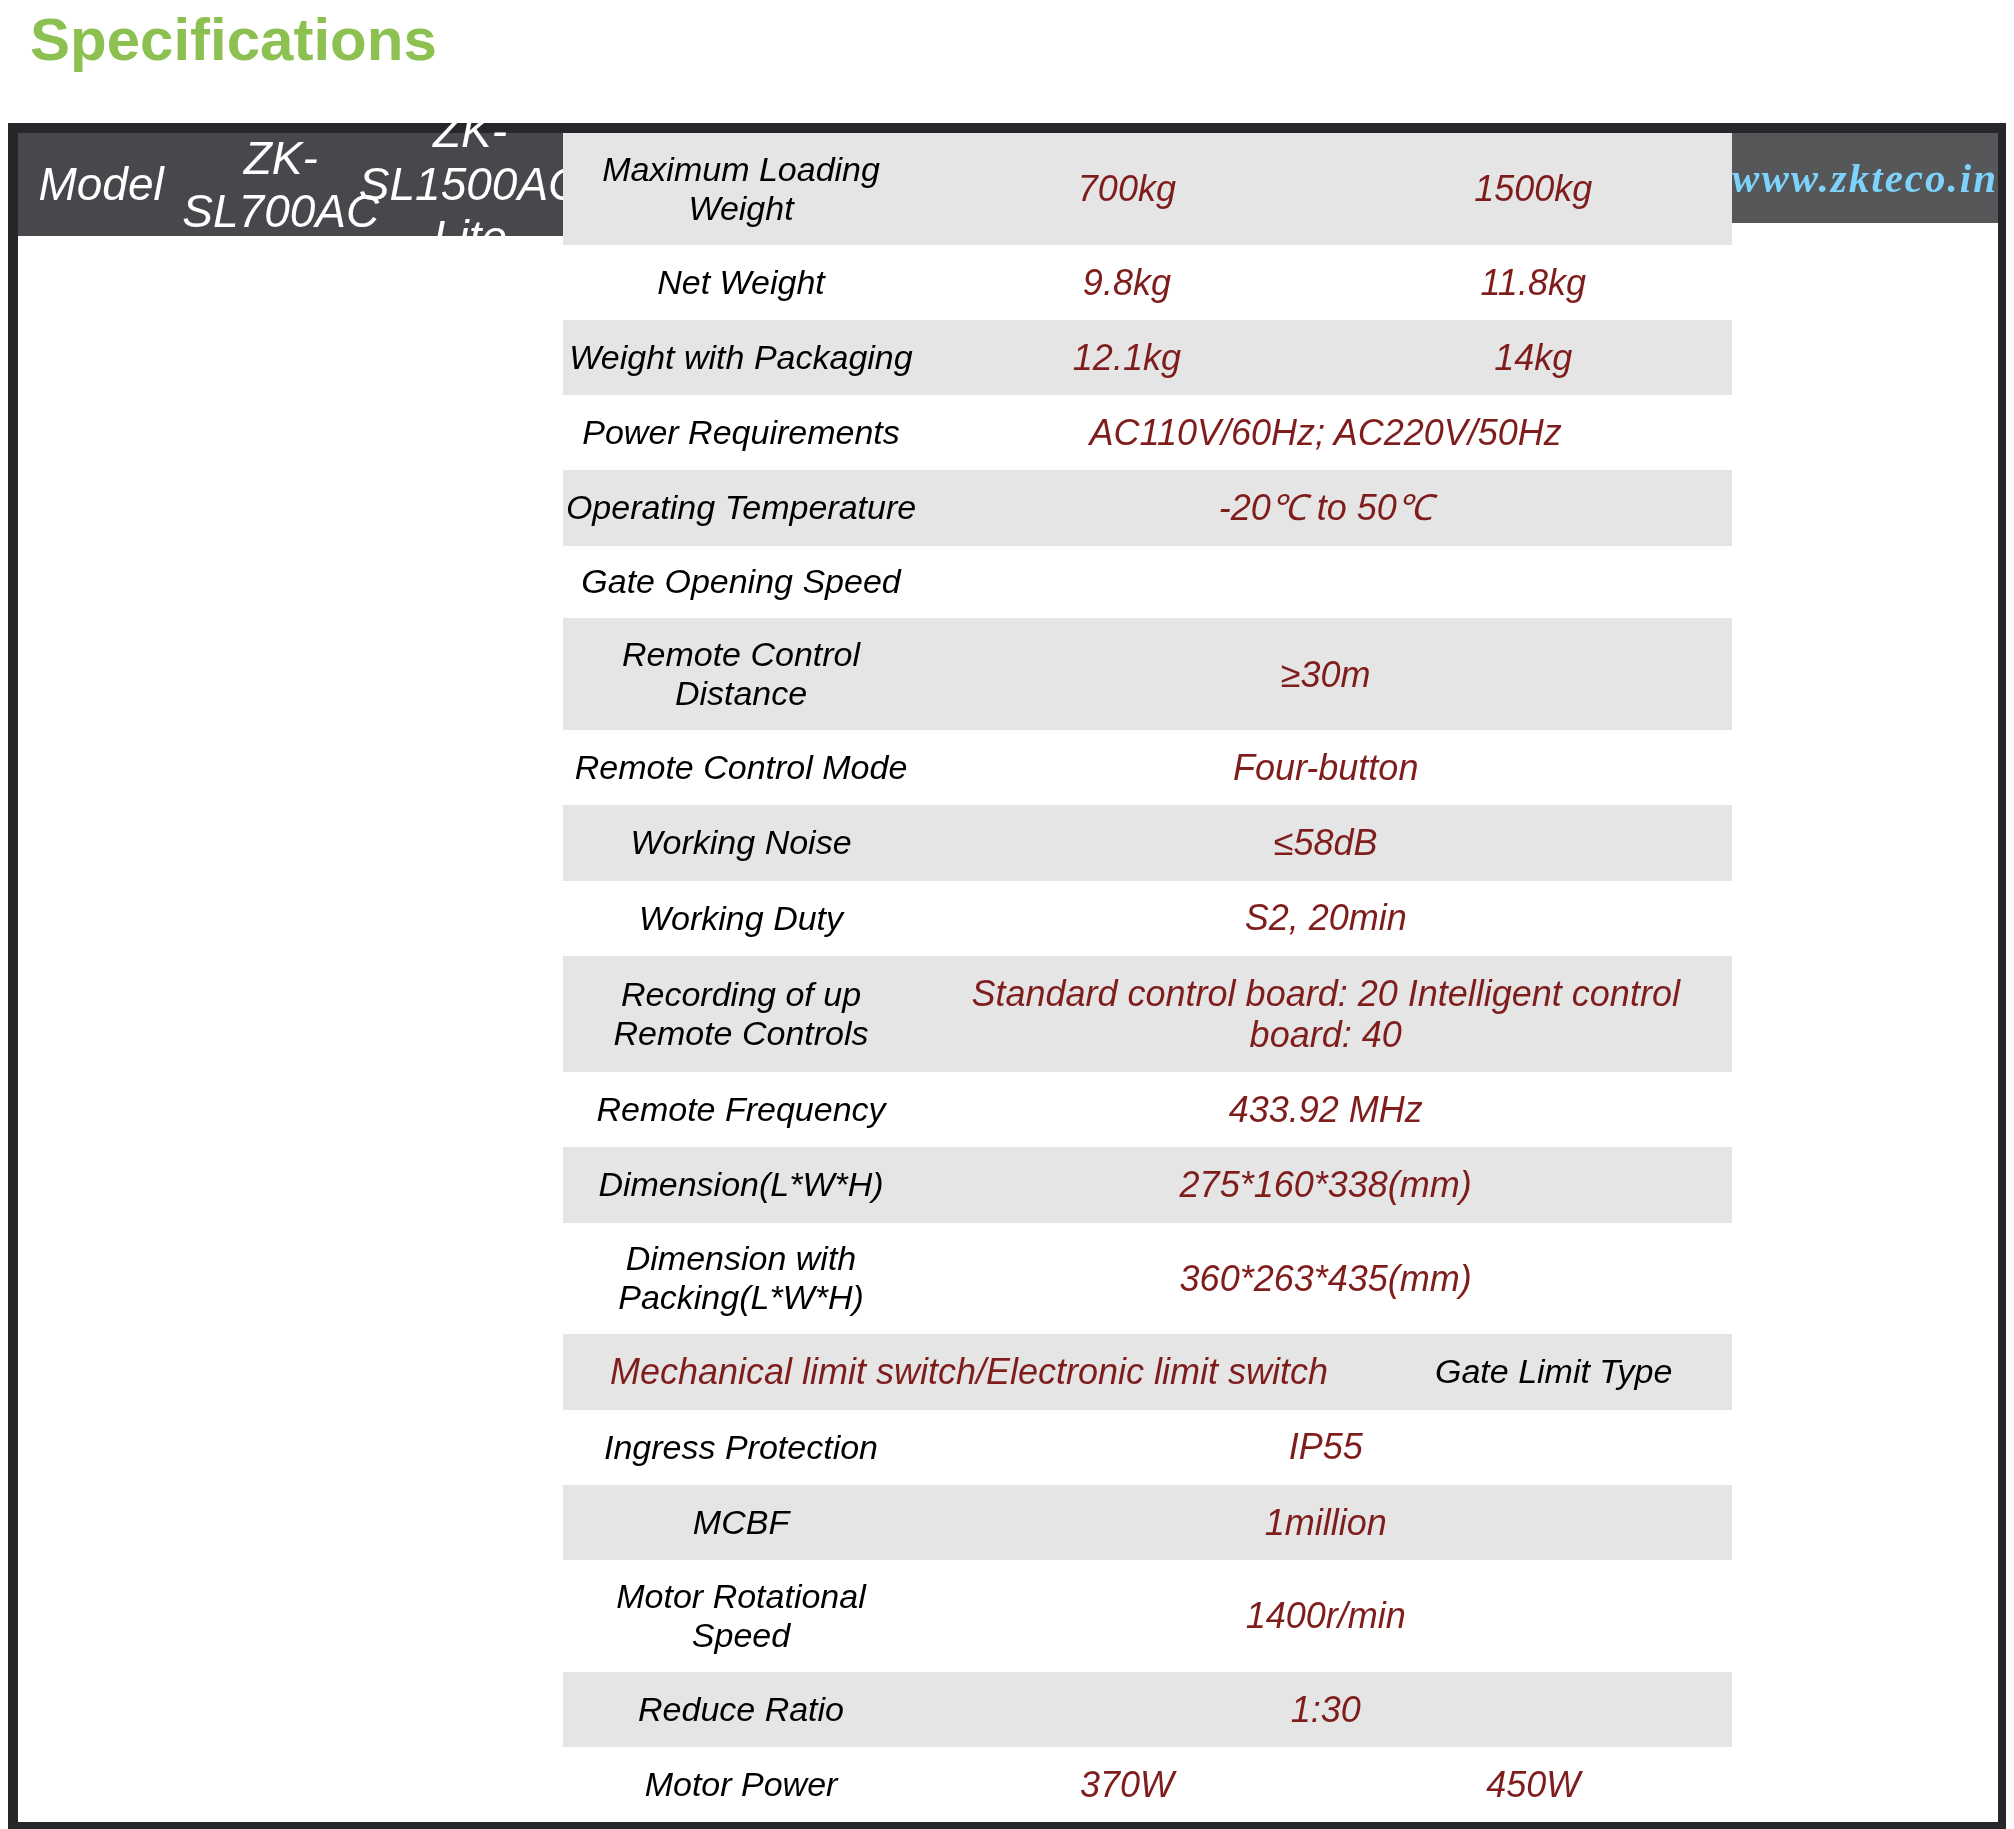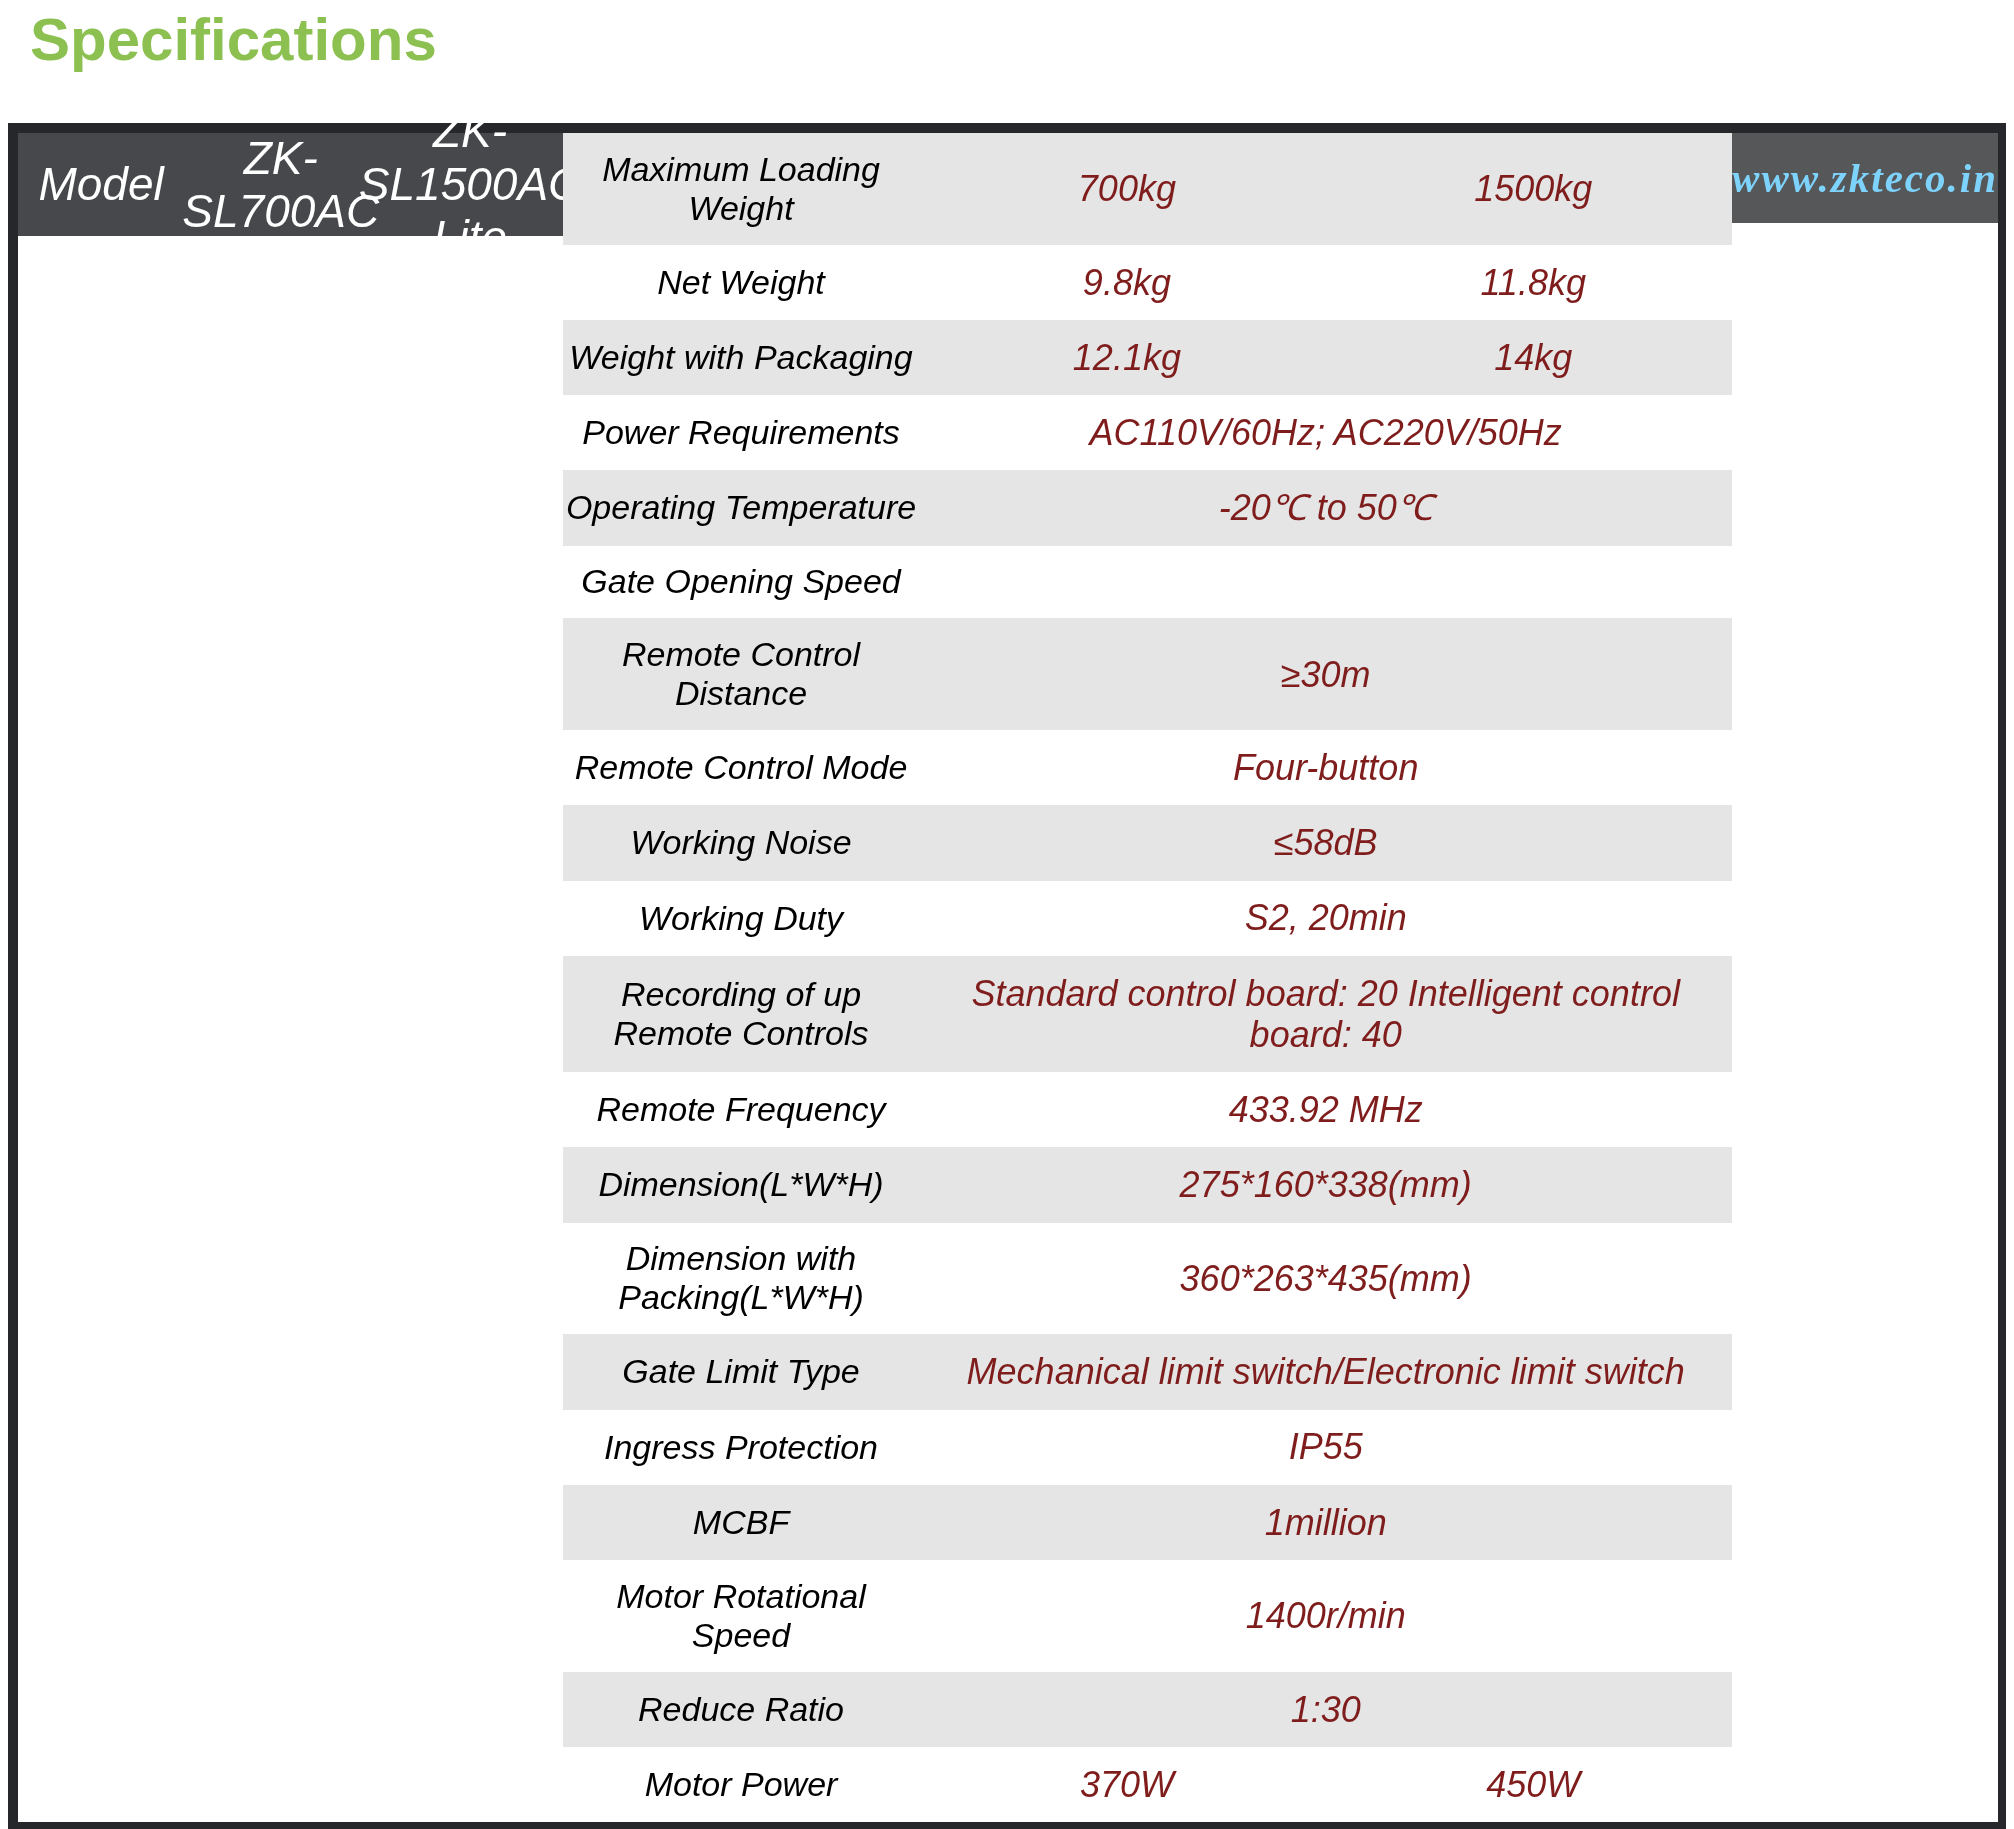--- a/index.html
+++ b/index.html
@@ -161,22 +161,22 @@
       </div>
       <div class="row alt">
         <div class="cell c-label">Dimension(L*W*H)</div>
         <div class="cell c-merged val">275*160*338(mm)</div>
       </div>
       <div class="row">
         <div class="cell c-label">Dimension with Packing(L*W*H)</div>
         <div class="cell c-merged val">360*263*435(mm)</div>
       </div>
       <div class="row alt">
+        <div class="cell c-merged val">Mechanical limit switch/Electronic limit switch</div>
         <div class="cell c-label">Gate Limit Type</div>
-        <div class="cell c-merged val">Mechanical limit switch/Electronic limit switch</div>
       </div>
       <div class="row">
         <div class="cell c-label">Ingress Protection</div>
         <div class="cell c-merged val">IP55</div>
       </div>
       <div class="row alt">
         <div class="cell c-label">MCBF</div>
         <div class="cell c-merged val">1million</div>
       </div>
       <div class="row">

